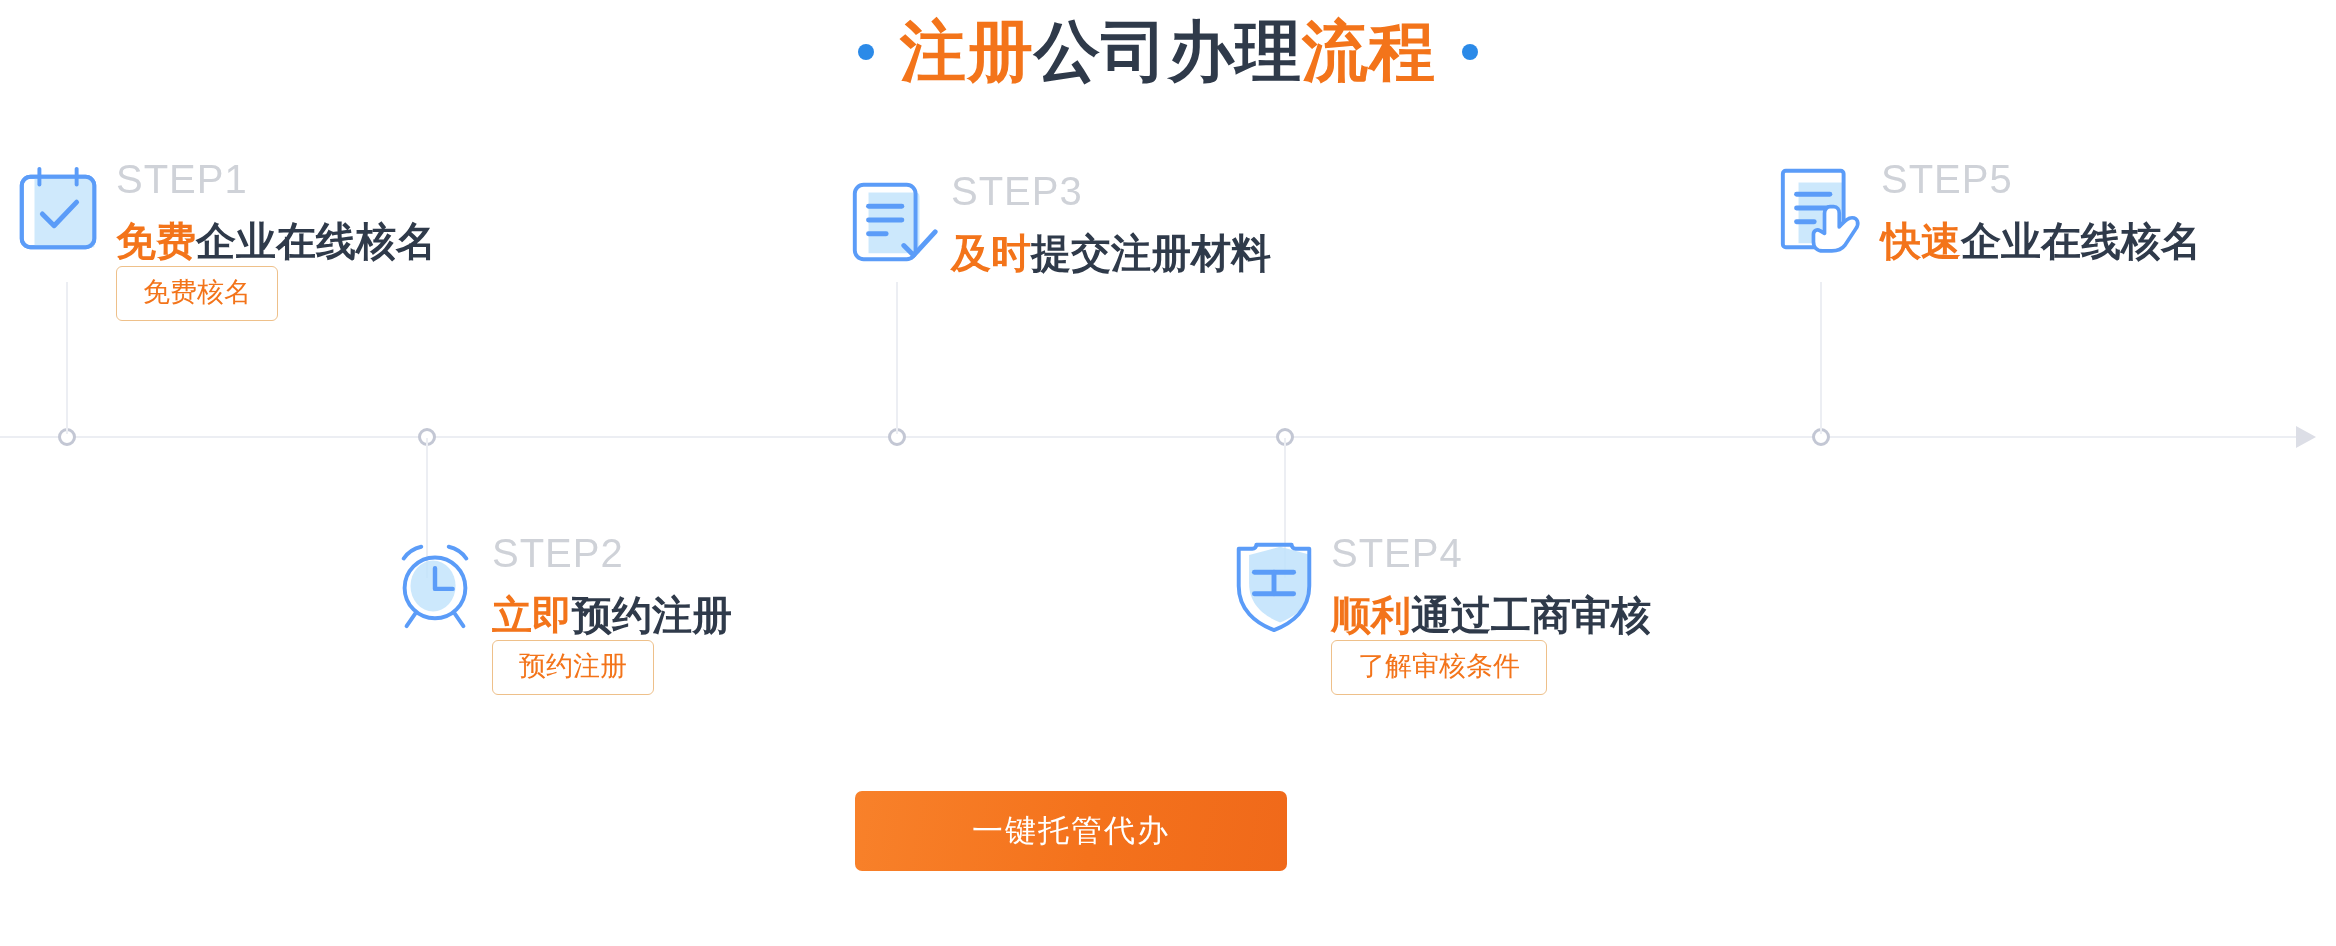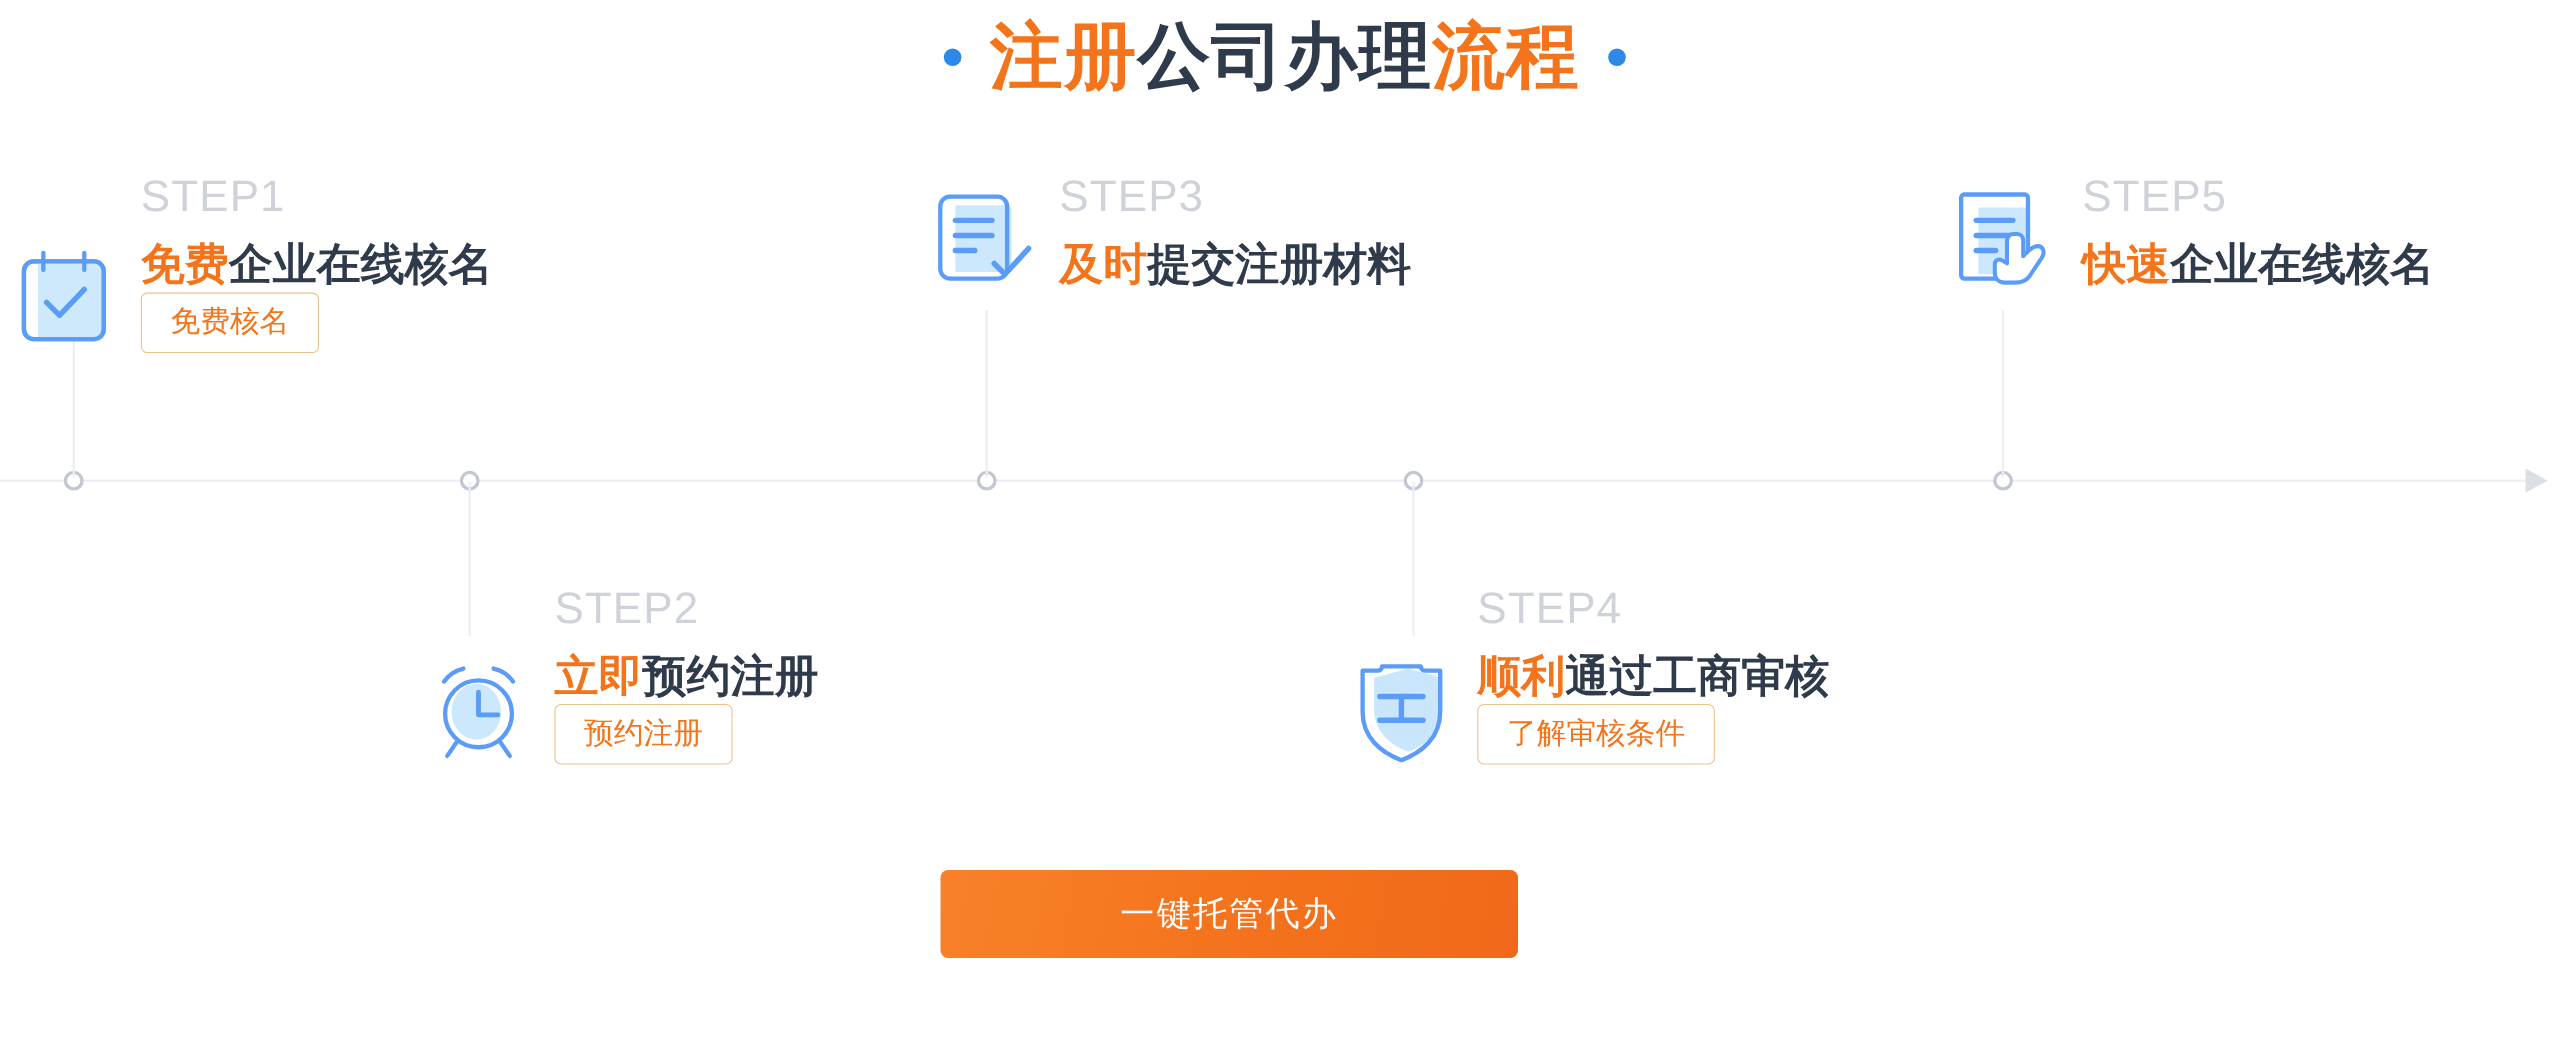--- a/index.html
+++ b/index.html
@@ -77,22 +77,22 @@
   .connector {
     position: absolute;
     width: 2px;
     background: #eceef3;
   }
 
   
   .step {
     position: absolute;
     display: flex;
-    align-items: flex-end;
-    gap: 20px;
+    align-items: flex-start;
+    gap: 8px;
   }
   .step-icon {
     flex: 0 0 auto;
     width: 98px;
     height: 100px;
     margin-top: 2px;
   }
   .step-body {
     display: flex;
     flex-direction: column;
@@ -125,21 +125,21 @@
     white-space: nowrap;
     cursor: pointer;
     font-family: inherit;
   }
 
   
   .cta {
     position: absolute;
     left: 855px;
     top: 791px;
-    width: 525px;
+    width: 432px;
     height: 80px;
     border: none;
     border-radius: 7px;
     background: linear-gradient(100deg, #f8812a 0%, #f4721c 55%, #f0691a 100%);
     color: #ffffff;
     font-size: 31px;
     letter-spacing: 2px;
     cursor: pointer;
     font-family: inherit;
   }
@@ -198,21 +198,21 @@
       <polyline points="50,34 50,55 68,55" fill="none" stroke="#5b9cf8" stroke-width="4.5" stroke-linecap="round" stroke-linejoin="round"></polyline>
     </svg>
   </div>
   <div class="step-body">
     <div class="step-label">STEP2</div>
     <div class="step-title"><span class="hl">立即</span><span>预约注册</span></div>
     <button class="step-btn">预约注册</button>
   </div>
 </div>
 
-<div class="step" style="left:845px; top:158px;">
+<div class="step" style="left:845px; top:170px;">
   <div class="step-icon">
     <svg viewBox="0 0 100 100" width="98" height="100">
       <path d="M24 20 H72 a4 4 0 0 1 4 4 V82 H24 Z" fill="#bfe2fb" opacity="0.8"></path>
       <rect x="10" y="12" width="62" height="76" rx="9" fill="none" stroke="#5b9cf8" stroke-width="4"></rect>
       <line x1="24" y1="34" x2="58" y2="34" stroke="#5b9cf8" stroke-width="5" stroke-linecap="round"></line>
       <line x1="24" y1="48" x2="58" y2="48" stroke="#5b9cf8" stroke-width="5" stroke-linecap="round"></line>
       <line x1="24" y1="62" x2="42" y2="62" stroke="#5b9cf8" stroke-width="5" stroke-linecap="round"></line>
       <polyline points="60,74 70,84 92,60" fill="none" stroke="#5b9cf8" stroke-width="5" stroke-linecap="round" stroke-linejoin="round"></polyline>
     </svg>
   </div>

